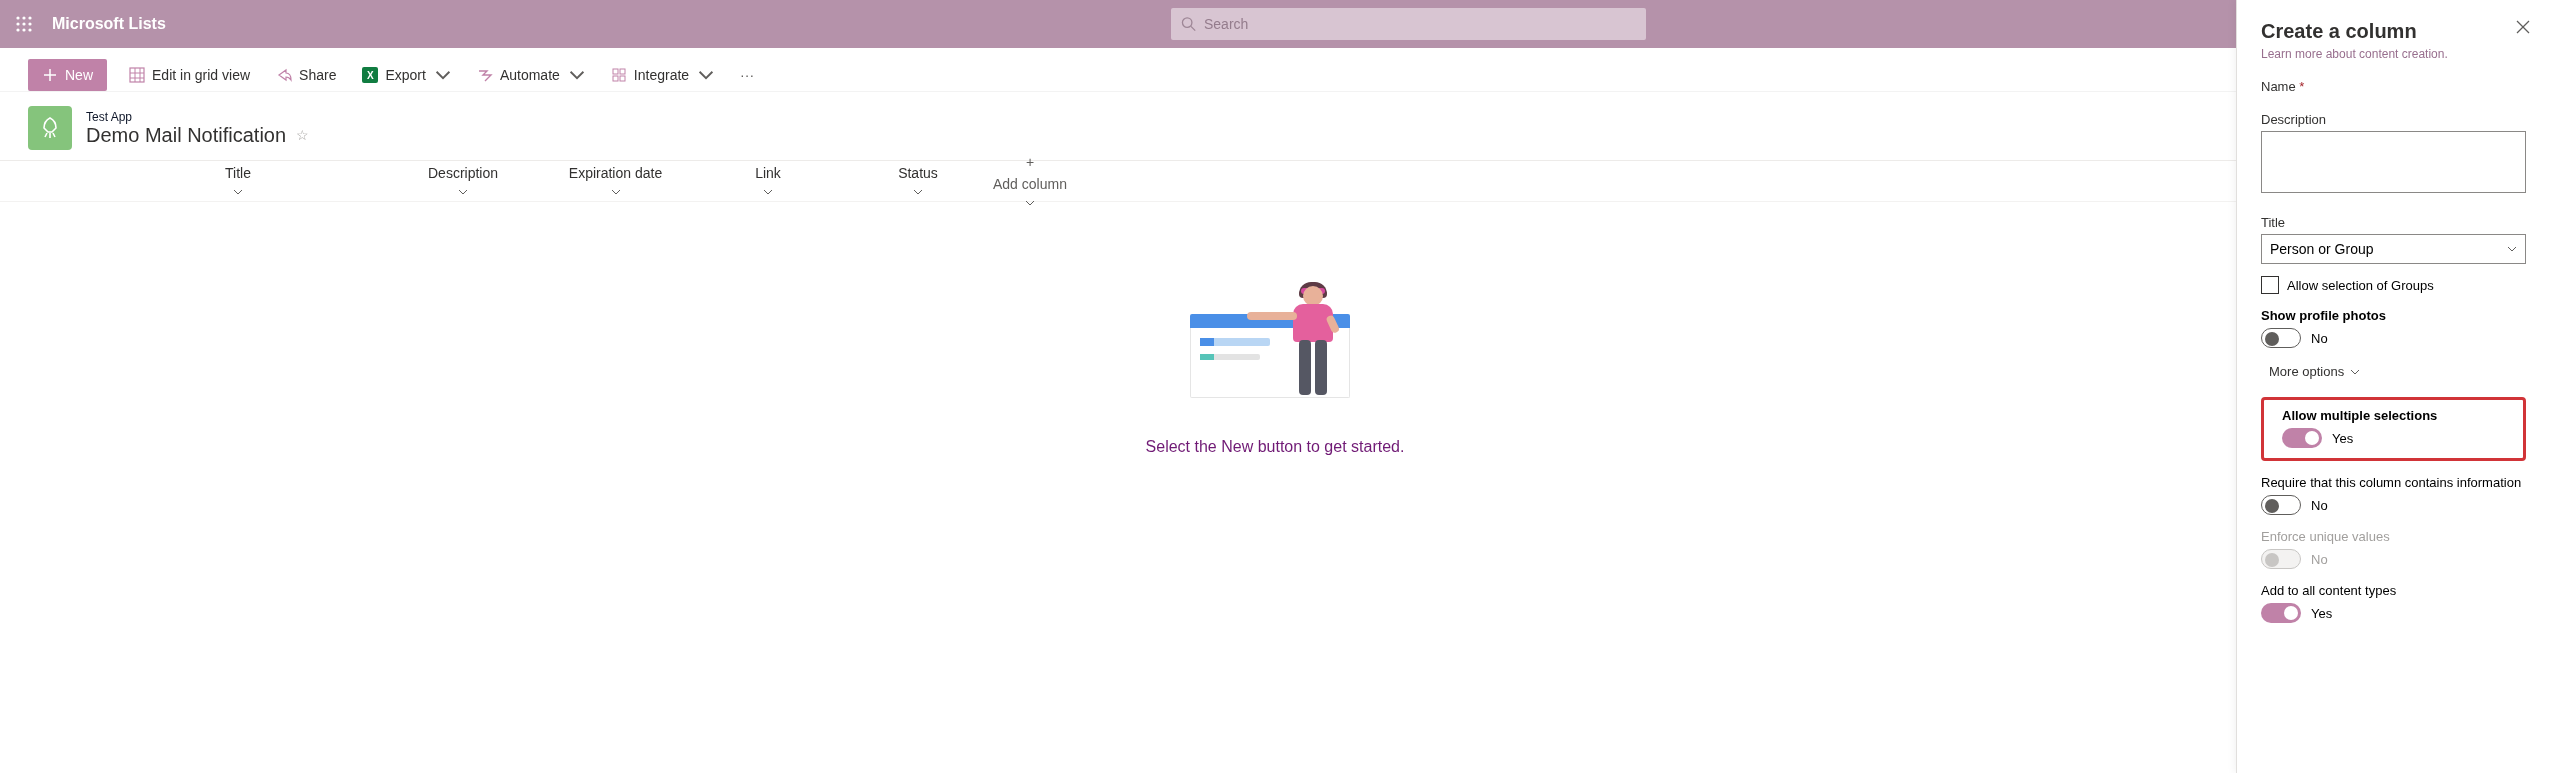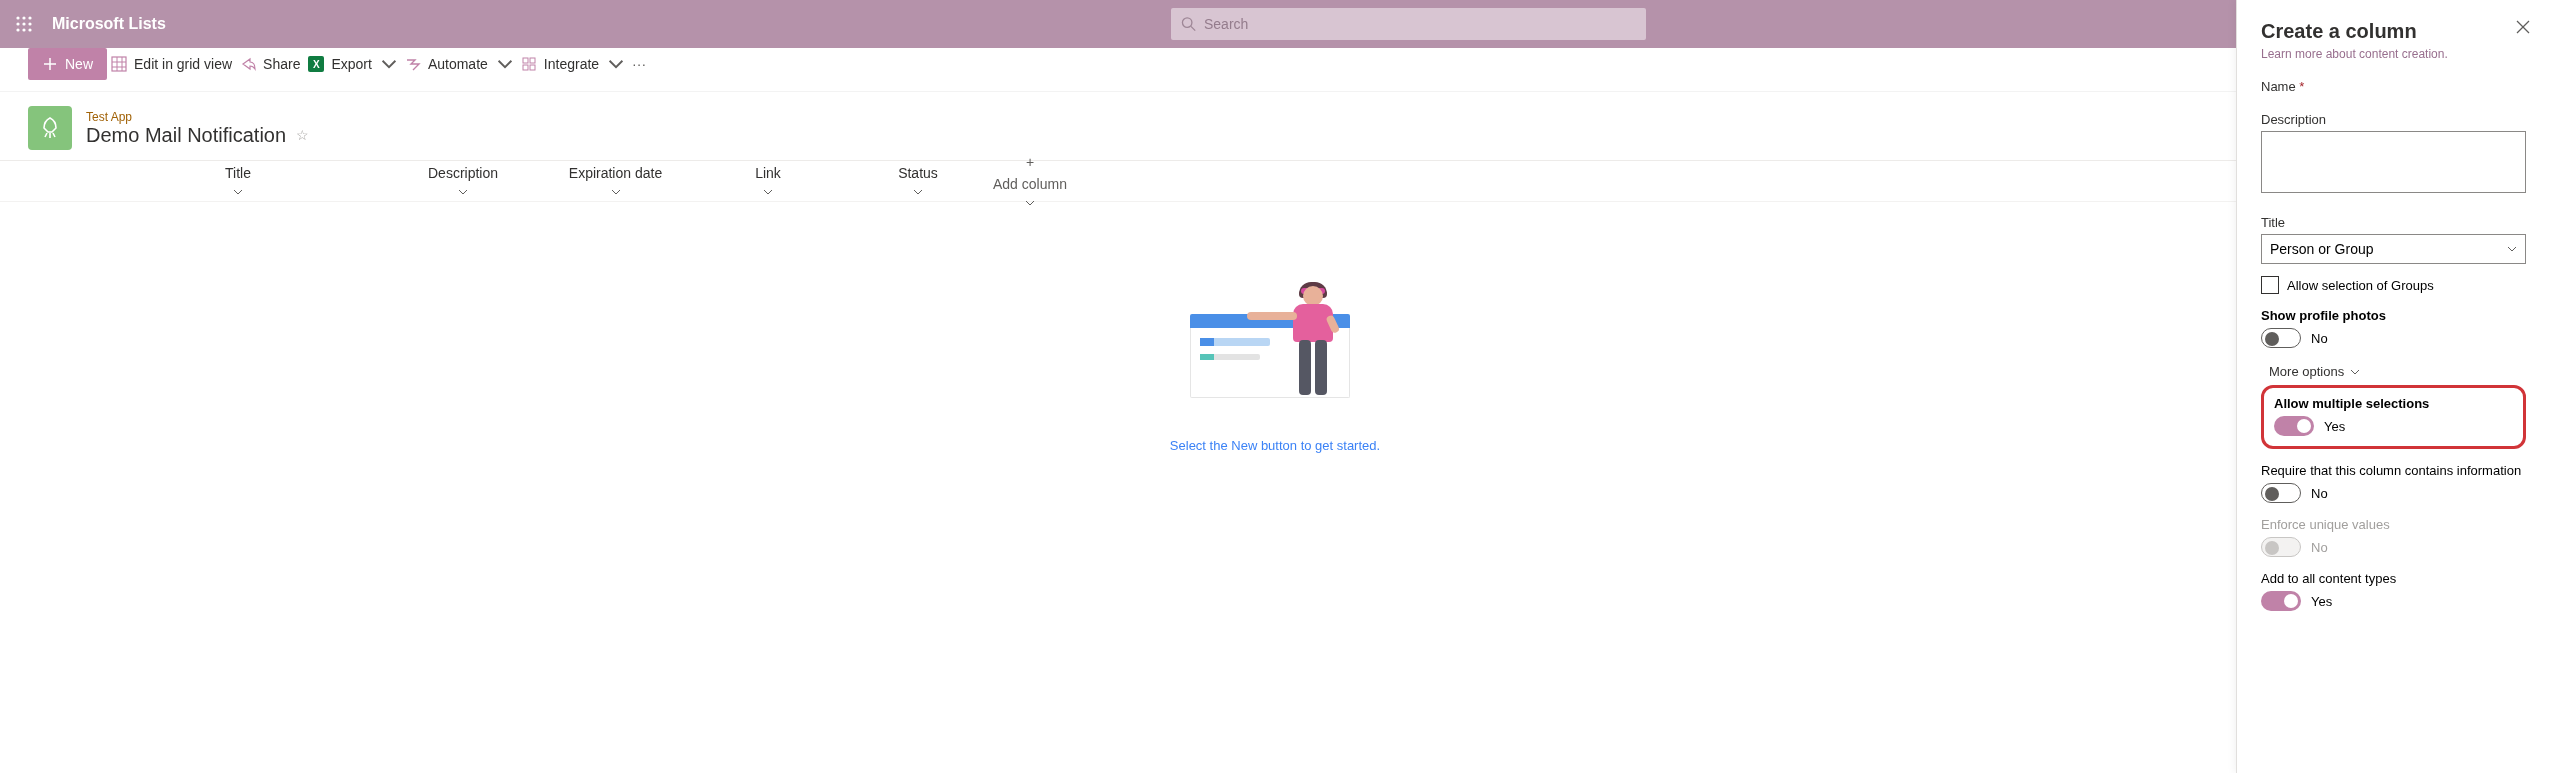--- a/index.html
+++ b/index.html
@@ -9,33 +9,33 @@
 .suite-bar { height: 48px; background: #b592aa; display: flex; align-items: center; color: #fff; }
 .waffle { width: 48px; height: 48px; display: flex; align-items: center; justify-content: center; cursor: pointer; }
 .waffle svg { width: 16px; height: 16px; }
 .app-name { font-size: 16px; font-weight: 600; margin-left: 4px; }
 .search-wrap { margin-left: 1005px; width: 475px; height: 32px; background: #d8c5d2; border-radius: 2px; display: flex; align-items: center; padding: 0 10px; }
 .search-wrap svg { width: 16px; height: 16px; opacity: .85; }
 .search-wrap input { border: none; background: transparent; outline: none; width: 100%; font-size: 14px; margin-left: 8px; color: #5a4a55; }
 .search-wrap input::placeholder { color: #947c8c; }
 
 
-.command-bar { height: 44px; display: flex; align-items: flex-start; padding-left: 28px; border-bottom: 1px solid #f3f3f3; }
+.command-bar { height: 44px; display: flex; align-items: flex-end; padding-left: 28px; gap: 18px; border-bottom: 1px solid #f3f3f3; }
 .cmd-btn { display: flex; align-items: center; gap: 7px; font-size: 14px; color: #323130; cursor: pointer; padding: 0 4px; height: 32px; }
 .cmd-btn svg { width: 16px; height: 16px; }
 .new-btn { background: #c082a8; color: #fff; padding: 0 14px; border-radius: 2px; font-weight: 400; }
 .new-btn svg { stroke: #fff; }
 .excel-ico { width:16px; height:16px; background:#107c41; font-size:10px; color:#fff; font-weight:bold; display:flex; align-items:center; justify-content:center; border-radius:2px;}
 .chev { margin-left:2px; }
 
 
 .list-head { display:flex; align-items:center; padding: 14px 0 10px 28px; gap:14px; }
 .list-icon { width:44px; height:44px; background:#85c47c; border-radius:4px; display:flex; align-items:center; justify-content:center; }
 .list-icon svg { width:24px; height:24px; fill:#fff; }
-.list-meta .app-label { font-size:12px; color:#a16207; }
+.list-meta .app-label { font-size:12px; color:#0f172a; }
 .list-meta .list-title { font-size:20px; color:#323130; display:flex; align-items:center; gap:10px;}
 .star { color:#a19f9d; font-size:14px; }
 
 
 .cols-row { height:42px; border-top:1px solid #edebe9; border-bottom:1px solid #f3f2f1; display:flex; align-items:center; padding-left:88px; font-size:14px; color:#323130;}
 .col { display:flex; align-items:center; gap:6px; cursor:pointer;flex-direction:column; }
 .col svg { width:10px; height:10px; }
 .c-title { width:300px;}
 .c-desc { width:150px;}
 .c-exp { width:155px;}
@@ -55,21 +55,21 @@
 .person { position:absolute; top:0; left:95px; width:55px; height:130px;}
 .p-head{position:absolute;top:4px;left:18px;width:20px;height:20px;border-radius:50%;background:#e8b199;}
 .p-hair{position:absolute;top:0;left:14px;width:28px;height:16px;border-radius:12px 12px 4px 4px;background:#5e3b45;}
 .p-band{position:absolute;top:6px;left:16px;width:24px;height:6px;border-radius:4px;background:#d64a9e;}
 .p-body{position:absolute;top:22px;left:8px;width:40px;height:38px;border-radius:10px 10px 4px 4px;background:#e4609d;}
 .p-armL{position:absolute;top:30px;left:-38px;width:50px;height:8px;border-radius:4px;background:#e8b199;}
 .p-armR{position:absolute;top:30px;left:44px;width:18px;height:8px;border-radius:4px;background:#e8b199;transform:rotate(65deg);transform-origin:left center;}
 .p-legL{position:absolute;top:58px;left:14px;width:12px;height:55px;background:#555763;border-radius:4px;}
 .p-legR{position:absolute;top:58px;left:30px;width:12px;height:55px;background:#555763;border-radius:4px;}
 .empty h2{font-size:20px; font-weight:400; margin-bottom:4px;}
-.empty p{font-size:13px;color:#3b82f6;}
+.empty p{font-size:16px;color:#701a75;}
 
 
 .panel { position:absolute; top:0; right:0; width:314px; height:773px; background:#fff; border-left:1px solid #e1dfdd; padding:20px 24px 0 24px; box-shadow:-2px 0 8px rgba(0,0,0,.05);}
 .panel h1 { font-size:20px; font-weight:600; color:#323130;}
 .panel .close { position:absolute; top:20px; right:20px; cursor:pointer; color:#605e5c;}
 .panel a.learn { display:block; font-size:12px; color:#986f8e; margin-top:4px; text-decoration:none;}
 .field-label{font-size:13px; color:#323130; margin-top:18px; display:block;}
 .req::after{content:" *"; color:#a4262c;}
 .text-input{width:100%; height:30px; border:1px solid #8a8886; padding:0 8px; font-size:14px; margin-top:4px;}
 textarea.text-input{height:62px; padding:6px 8px; resize:none;}
@@ -77,21 +77,21 @@
 .chk-row{display:flex; align-items:center; gap:8px; margin-top:12px; font-size:13px;}
 .chk{width:18px;height:18px;border:1px solid #323130; background:#fff; cursor:pointer;}
 .mini-label{font-size:13px; font-weight:600; margin-top:14px;}
 .toggle-row{display:flex; align-items:center; gap:10px; margin-top:5px; font-size:13px;}
 .toggle{width:40px;height:20px;border-radius:10px;position:relative;cursor:pointer;}
 .toggle .knob{position:absolute;width:14px;height:14px;border-radius:50%;top:3px;background:#fff;}
 .t-off{background:#fff;border:1px solid #605e5c;} .t-off .knob{left:3px;background:#605e5c;}
 .t-on{background:#c082a8;} .t-on .knob{right:3px;}
 .t-dis{background:#f3f2f1;border:1px solid #c8c6c4;} .t-dis .knob{left:3px;background:#c8c6c4;}
 .more-opt{font-size:13px; color:#323130; margin-top:16px; display:flex; align-items:center; gap:6px; cursor:pointer; padding-left:8px;}
-.highlight-box{border:3px solid #d13438; border-radius:12px; padding:8px 10px 10px; margin-top:6px;}
+.highlight-box{border:3px solid #d13438; border-radius:4px; padding:8px 18px 10px; margin-top:18px;}
 .highlight-box .mini-label{margin-top:0;}
 </style>
 </head>
 <body>
 
 <div class="suite-bar">
   <div class="waffle">
     <svg viewBox="0 0 16 16">
       <g fill="#fff">
           <circle cx="2" cy="2" r="1.6"></circle>

